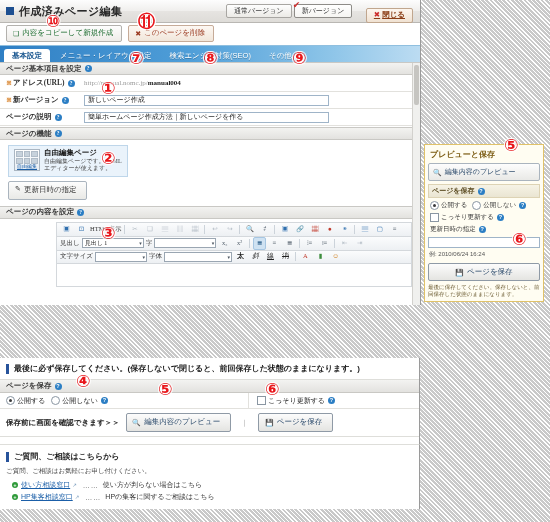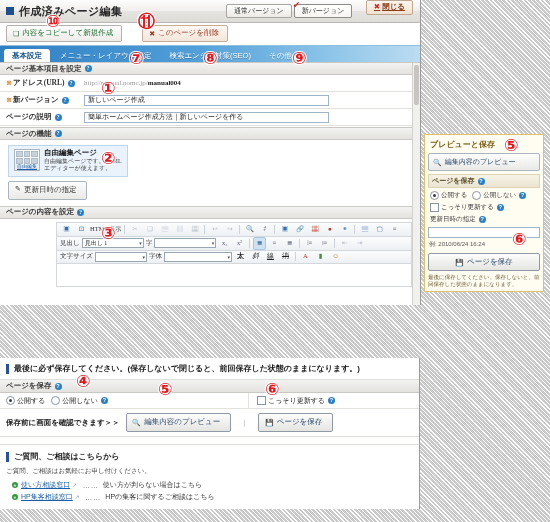--- a/index.html
+++ b/index.html
@@ -93,21 +93,21 @@
   .ver-check {
     position: absolute;
     left: -2px; top: -4px;
     color: #d02a2a;
     font-size: 9px;
     font-weight: bold;
     line-height: 1;
   }
   .close-btn {
     position: absolute;
-    right: 7px; top: 0;
+    right: 7px; top: 8px;
     font-size: 7.5px;
     font-weight: bold;
     color: #8a3c14;
     padding: 2px 7px 3px;
     border: 1px solid #c0a68e;
     border-radius: 2px;
     background: linear-gradient(to bottom, #fdf6ef, #f0e2d2);
     white-space: nowrap;
     line-height: 1;
     cursor: pointer;
@@ -123,21 +123,21 @@
     padding: 0 0 0 6px;
     border-bottom: 1px solid #ffffff;
     box-sizing: border-box;
   }
   .act-btn {
     font-size: 7.5px;
     padding: 3px 8px 4px 6px;
     border: 1px solid #b3b1ad;
     background: linear-gradient(to bottom, #fdfdfd, #eeece8);
     border-radius: 2px;
-    margin-right: 20px;
+    margin-right: 6px;
     white-space: nowrap;
     line-height: 1;
     display: flex;
     align-items: center;
     cursor: pointer;
   }
   .act-btn.green { color: #1b6b2e; }
   .act-btn.red   { color: #9b3b22; border-color: #c6ab98; background: linear-gradient(to bottom,#fdf8f3,#f1e6da); }
   .mini-ico { margin-right: 3px; font-size: 7px; line-height: 1; }
 
@@ -376,21 +376,21 @@
     position: absolute;
     top: 2px; left: 1px;
     width: 5px; height: 40px;
     background: #c6c5c1;
     border-radius: 2px;
   }
 
   
   .side {
     position: absolute;
-    left: 424px; top: 134px;
+    left: 424px; top: 144px;
     width: 120px;
     background: #fffdf2;
     border: 1px solid #e0c268;
     box-sizing: border-box;
     padding: 3px;
   }
   .side-title {
     font-size: 8px;
     font-weight: bold;
     color: #7a5a10;

